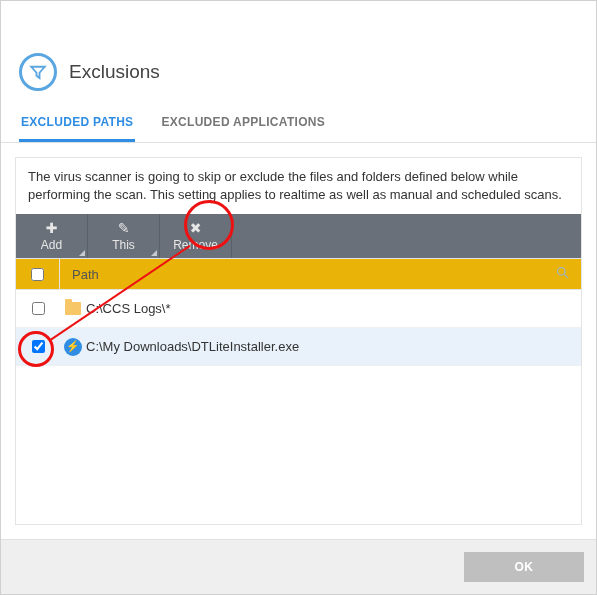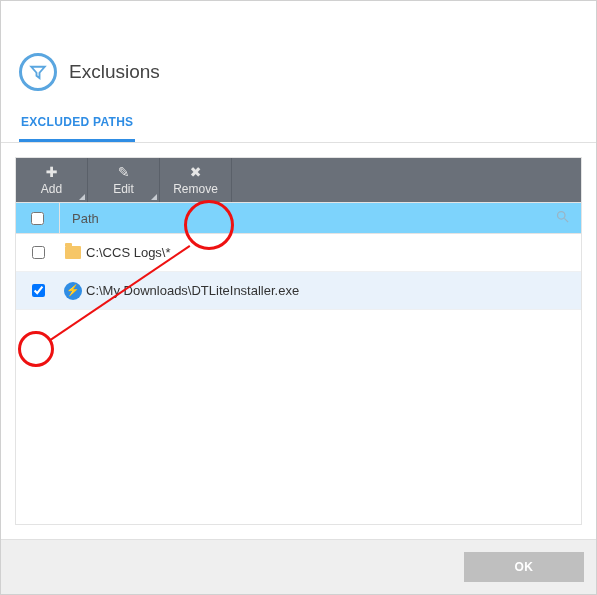--- a/index.html
+++ b/index.html
@@ -93,21 +93,21 @@
     position: relative;
   }
   .tool-btn .ticon { font-size: 14px; display:block; margin-bottom:2px; color:#e6e6e6;}
   .tool-btn .corner {
     position: absolute; right:2px; bottom:2px;
     width:0; height:0; border-left:6px solid transparent; border-bottom:6px solid #c7cbd1;
   }
   .col-header {
     display: flex;
     align-items: center;
-    background: #7dd3fc;
+    background: #eab308;
     border-top: 1px solid #e3e3e3;
     border-bottom: 1px solid #e3e3e3;
     height: 32px;
   }
   .col-chk {
     width: 44px;
     display: flex; justify-content: center; align-items: center;
     border-right: 1px solid #e3e3e3;
     height: 100%;
   }
@@ -188,35 +188,37 @@
     <div class="header-icon">
       <svg width="18" height="18" viewBox="0 0 24 24" fill="none" stroke="#5aa6e0" stroke-width="2.5">
         <path d="M3 5 L21 5 L14 13 L14 20 L10 17 L10 13 Z"></path>
       </svg>
     </div>
     <div class="header-title">Exclusions</div>
   </div>
 
   <div class="tabs">
     <div class="tab active">EXCLUDED PATHS</div>
+    <div class="tab">EXCLUDED APPLICATIONS</div>
   </div>
 
   <div class="content">
     <div class="panel">
 
+      <div class="desc">The virus scanner is going to skip or exclude the files and folders defined below while performing the scan. This setting applies to realtime as well as manual and scheduled scans.</div>
 
       <div class="toolbar">
         <div class="tool-btn">
           <span class="ticon">✚</span>
           <span>Add</span>
           <span class="corner"></span>
         </div>
         <div class="tool-btn">
           <span class="ticon">✎</span>
-          <span>Edit</span>
+          <span>This</span>
           <span class="corner"></span>
         </div>
         <div class="tool-btn">
           <span class="ticon">✖</span>
           <span>Remove</span>
         </div>
       </div>
 
       <div class="col-header">
         <div class="col-chk">

